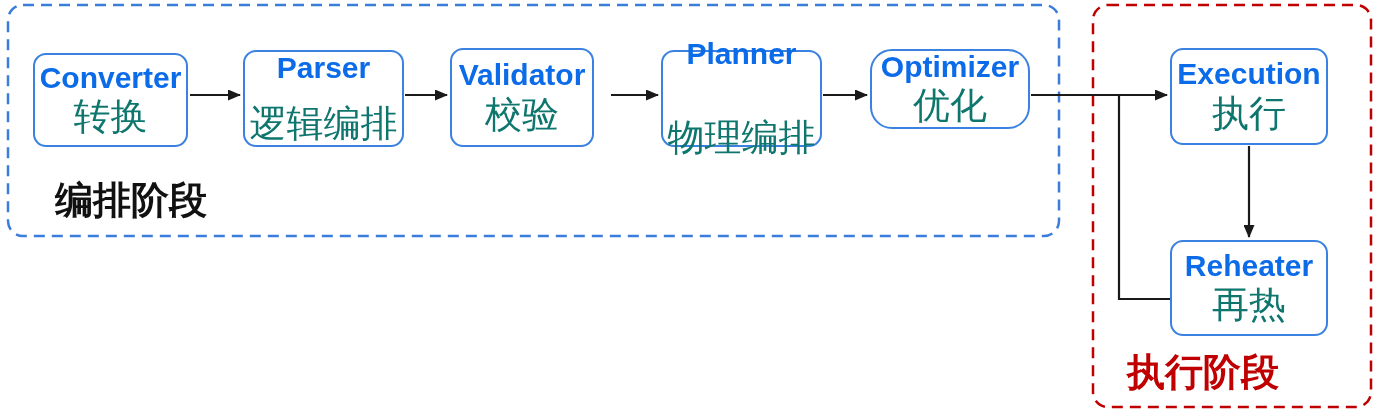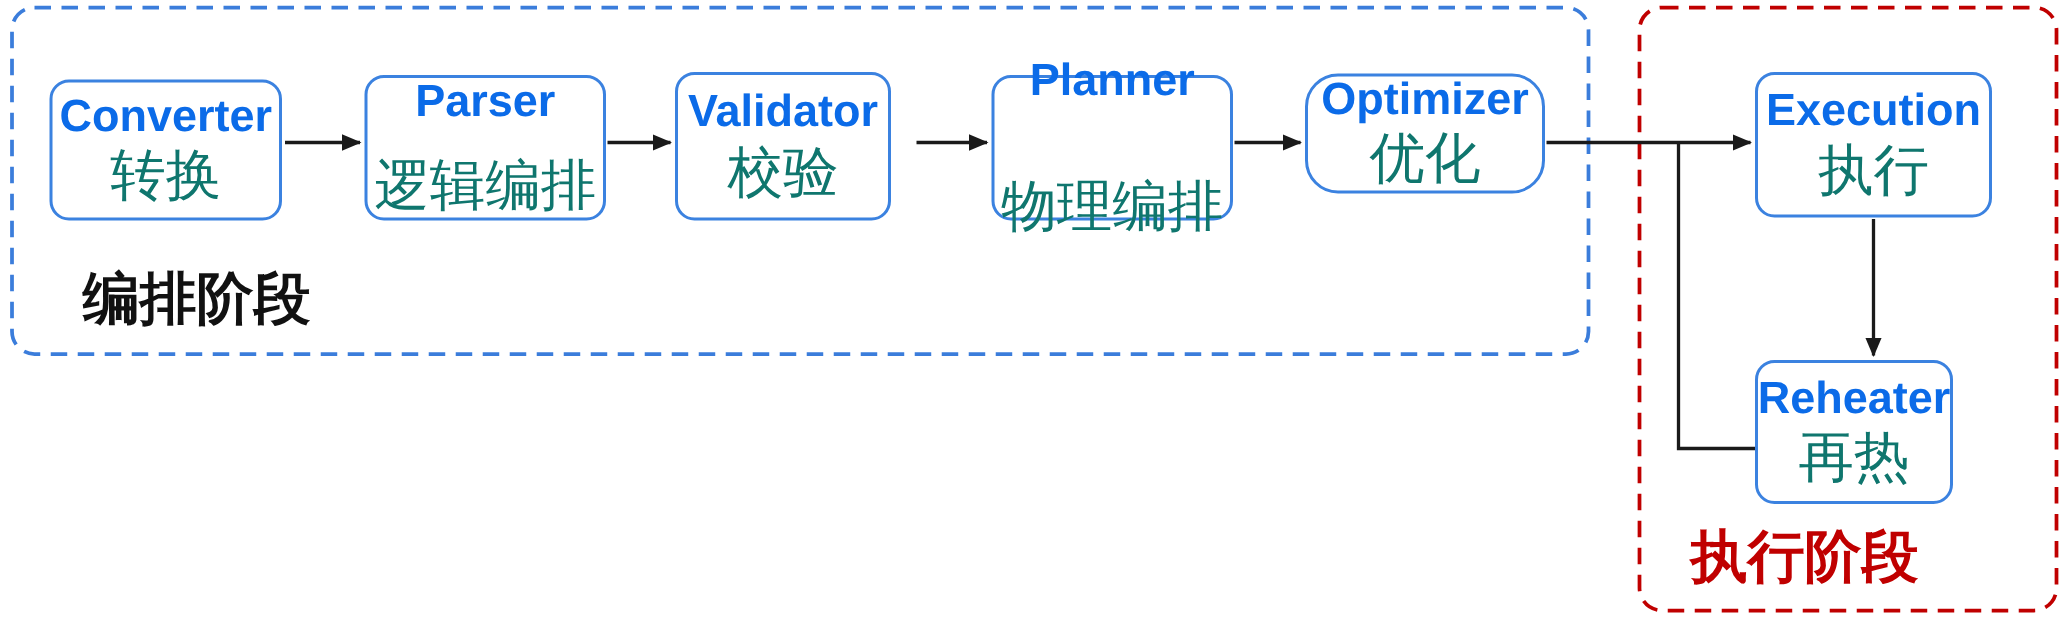--- a/index.html
+++ b/index.html
@@ -69,21 +69,21 @@
   }
   .stage-label.orchestration { left: 55px; top: 180px; color: #111111; }
   .stage-label.execution { left: 1127px; top: 352px; color: var(--execution-accent); }
 
   #node-converter { left: 33px;   top: 53px;  width: 155px; height: 94px; }
   #node-parser    { left: 243px;  top: 50px;  width: 161px; height: 97px; gap: 18px; }
   #node-validator { left: 450px;  top: 48px;  width: 144px; height: 99px; }
   #node-planner   { left: 661px;  top: 50px;  width: 161px; height: 97px; gap: 46px; }
   #node-optimizer { left: 870px;  top: 49px;  width: 160px; height: 80px; border-radius: 22px; }
   #node-execution { left: 1170px; top: 48px;  width: 158px; height: 97px; }
-  #node-reheater  { left: 1170px; top: 240px; width: 132px; height: 96px; }
+  #node-reheater  { left: 1170px; top: 240px; width: 158px; height: 96px; }
 </style>
 </head>
 <body>
 
 <div class="canvas">
 
   <svg class="connector-layer" viewBox="0 0 1377 415" xmlns="http://www.w3.org/2000/svg">
     <defs>
       <marker id="arrowhead" markerWidth="13" markerHeight="11" refX="12" refY="5.5" orient="auto" markerUnits="userSpaceOnUse">
         <path d="M0,0 L13,5.5 L0,11 Z" fill="#1A1A1A"></path>

